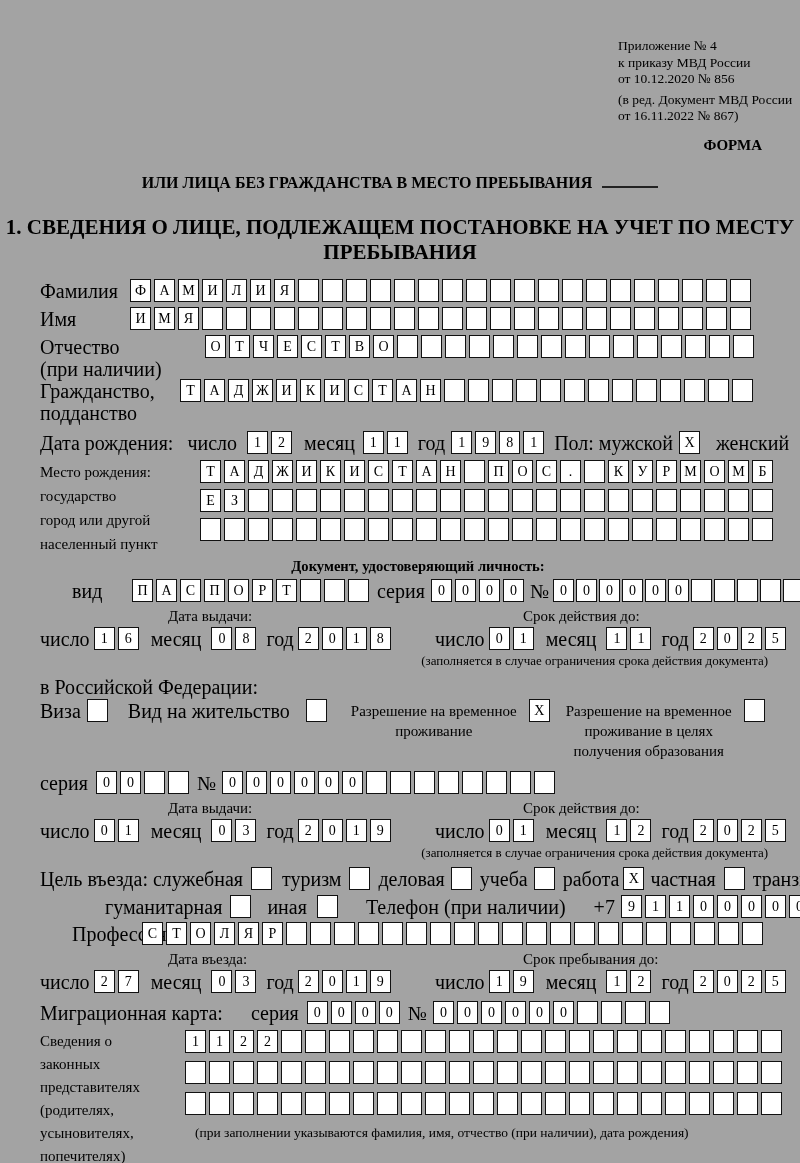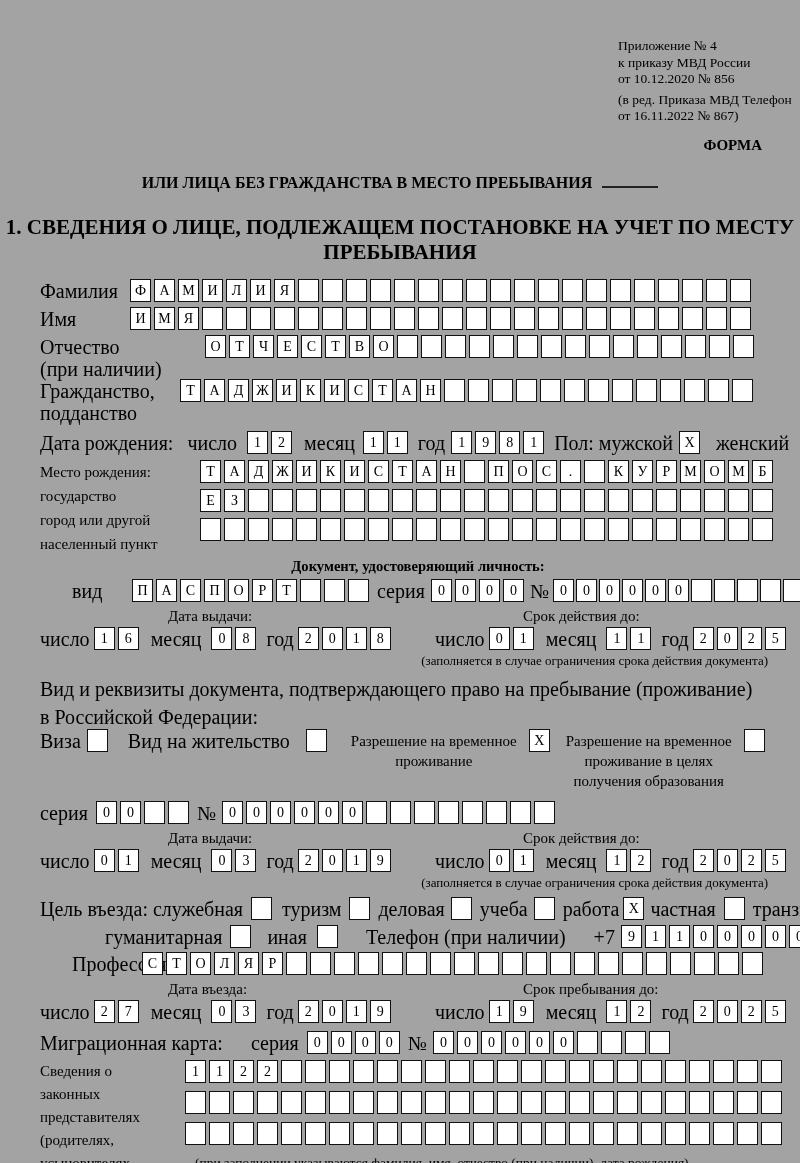--- a/index.html
+++ b/index.html
@@ -46,21 +46,21 @@
 </head>
 <body>
 
 <div class="page">
 
   <div class="annex">
     <div>Приложение № 4</div>
     <div>к приказу МВД России</div>
     <div>от 10.12.2020 № 856</div>
     <div class="gap"></div>
-    <div>(в ред. Приказа МВД Телефон</div>
+    <div>(в ред. Документ МВД России</div>
     <div>от 16.11.2022 № 867)</div>
   </div>
 
   <div class="form-label">ФОРМА</div>
 
   <div class="title">
     <div><span>ИЛИ ЛИЦА БЕЗ ГРАЖДАНСТВА В МЕСТО ПРЕБЫВАНИЯ</span><span class="blank-line"></span></div>
   </div>
 
   <div class="sec-heading">1. СВЕДЕНИЯ О ЛИЦЕ, ПОДЛЕЖАЩЕМ ПОСТАНОВКЕ НА УЧЕТ ПО МЕСТУ ПРЕБЫВАНИЯ</div>
@@ -394,21 +394,20 @@
               <span class="cell">2</span>
               <span class="cell">0</span>
               <span class="cell">2</span>
               <span class="cell">5</span>
             </div>
         </div>
       </div>
     </div>
     <div class="note-right">(заполняется в случае ограничения срока действия документа)</div>
 
-    <div class="lbl mt8">Вид и реквизиты документа, подтверждающего право на пребывание (проживание)</div>
     <div class="lbl mt6">в Российской Федерации:</div>
 
     <div class="frow mt2">
       <span class="lbl">Виза</span>
       <div class="cells ml6">
           <span class="cell"></span>
         </div>
       <span class="lbl ml20">Вид на жительство</span>
       <div class="cells ml16">
           <span class="cell"></span>

